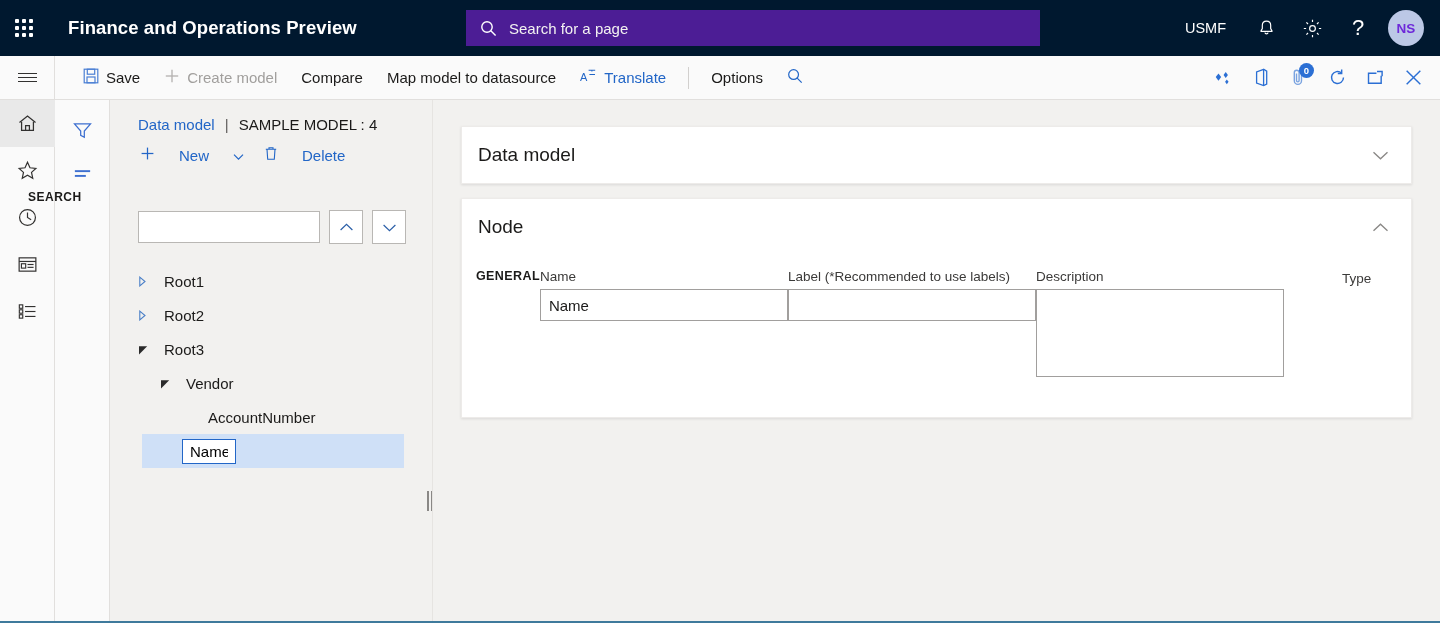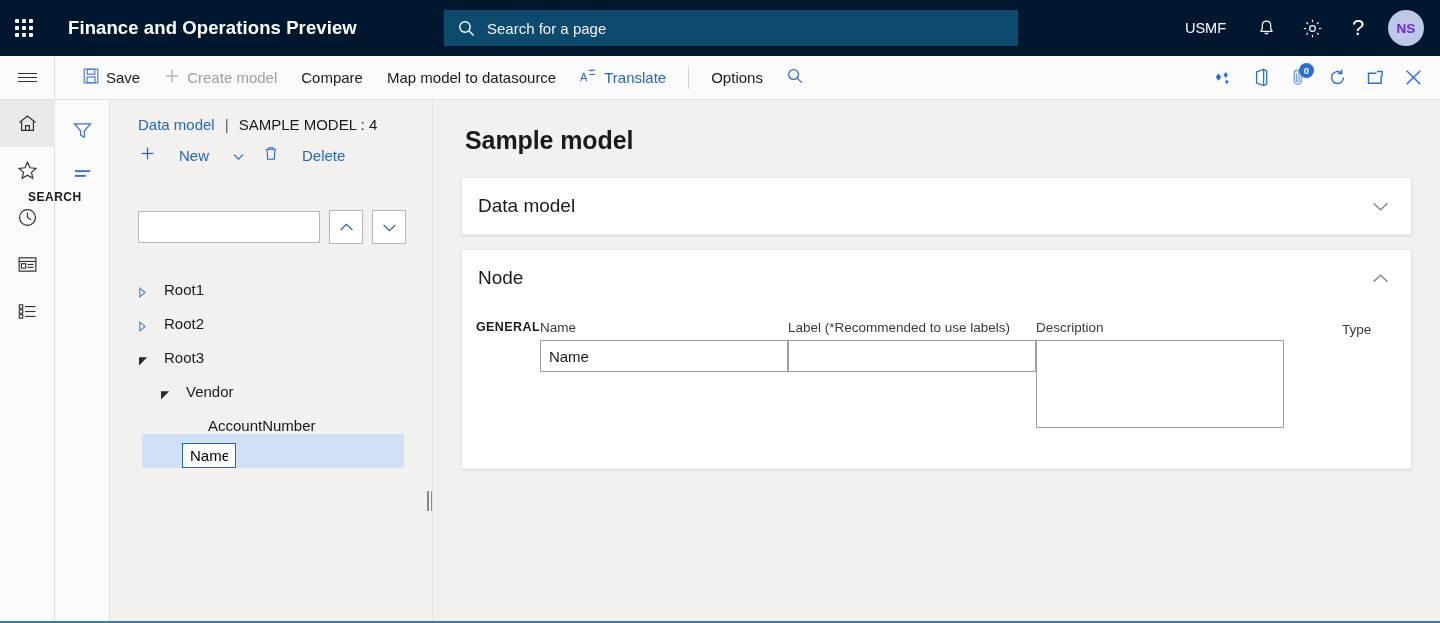--- a/index.html
+++ b/index.html
@@ -39,23 +39,23 @@
     gap: 3px;
   }
   .waffle-grid i { display: block; width: 4px; height: 4px; background: #ffffff; border-radius: 1px; }
   .app-title {
     font-size: 18.5px; font-weight: bold;
     letter-spacing: .1px;
     margin-left: 20px;
     white-space: nowrap;
   }
   .hsearch {
-    position: absolute; left: 444px; top: 10px;
+    position: absolute; left: 466px; top: 10px;
     width: 574px; height: 36px;
-    background: #0c4a6e;
+    background: #4c1d95;
     display: flex; align-items: center;
     padding-left: 14px;
     cursor: text;
   }
   .hsearch .mag { margin-right: 12px; display: flex; }
   .hsearch-text { font-size: 15px; color: #f3f2f1; }
   .top-right {
     margin-left: auto; display: flex; align-items: center;
     height: 72px; padding-right: 16px;
   }
@@ -192,21 +192,21 @@
   }
   .nav-btn {
     width: 34px; height: 34px;
     border: 1px solid #b9b7b4; background: #ffffff;
     display: flex; align-items: center; justify-content: center;
     cursor: pointer; color: #2b5fa8;
   }
 
   .tree { margin-top: 20px; font-size: 15px; }
   .tree-row {
-    display: flex; align-items: flex-end;
+    display: flex; align-items: center;
     height: 34px; cursor: pointer; padding-left: 28px;
   }
   .tree-row.selected { background: #cfe0f7; }
   .twisty {
     width: 26px; flex: 0 0 26px;
     display: flex; align-items: center; justify-content: flex-start;
     color: #2e5fa8;
   }
   .tree-label { color: #1b1a19; }
   .tree-row .editbox {
@@ -601,21 +601,20 @@
         </div>
       </div>
 
       <div class="splitter">
         <i></i>
           <i></i>
       </div>
     </div>
 
     <div class="content">
-      <h1 class="page-title">Sample model</h1>
 
       <div class="card">
         <div class="card-head">
           <span class="card-title">Data model</span>
           <span class="chev">
             <svg width="17" height="11" viewBox="0 0 17 11">
                 <path d="M1.5 2.2 8.5 8.8 15.5 2.2" fill="none" stroke="#8a8886" stroke-width="1.35"></path>
               </svg>
           </span>
         </div>

